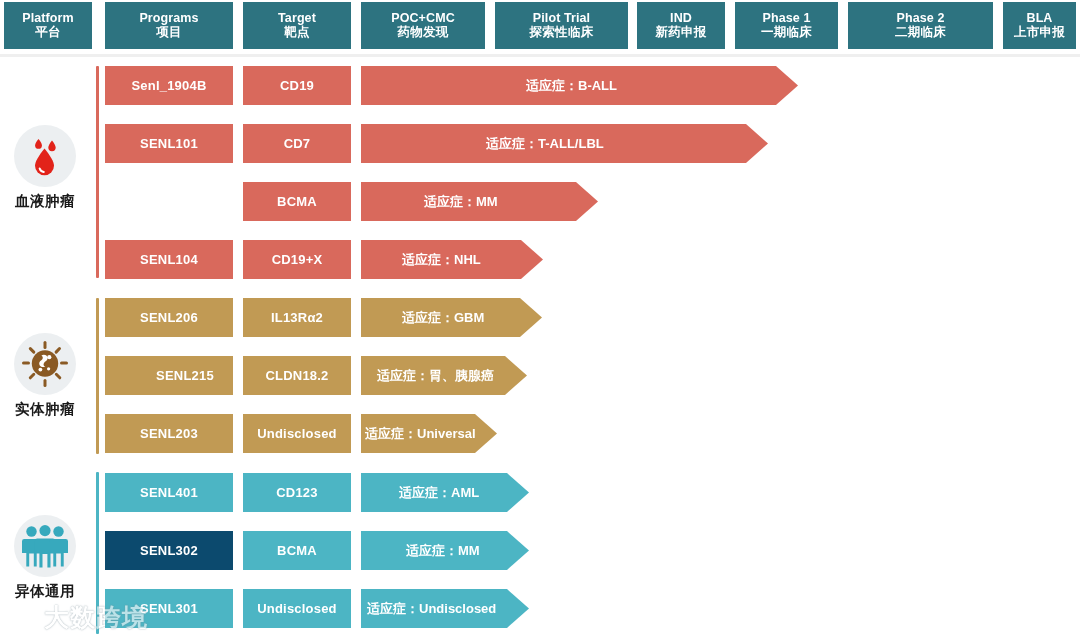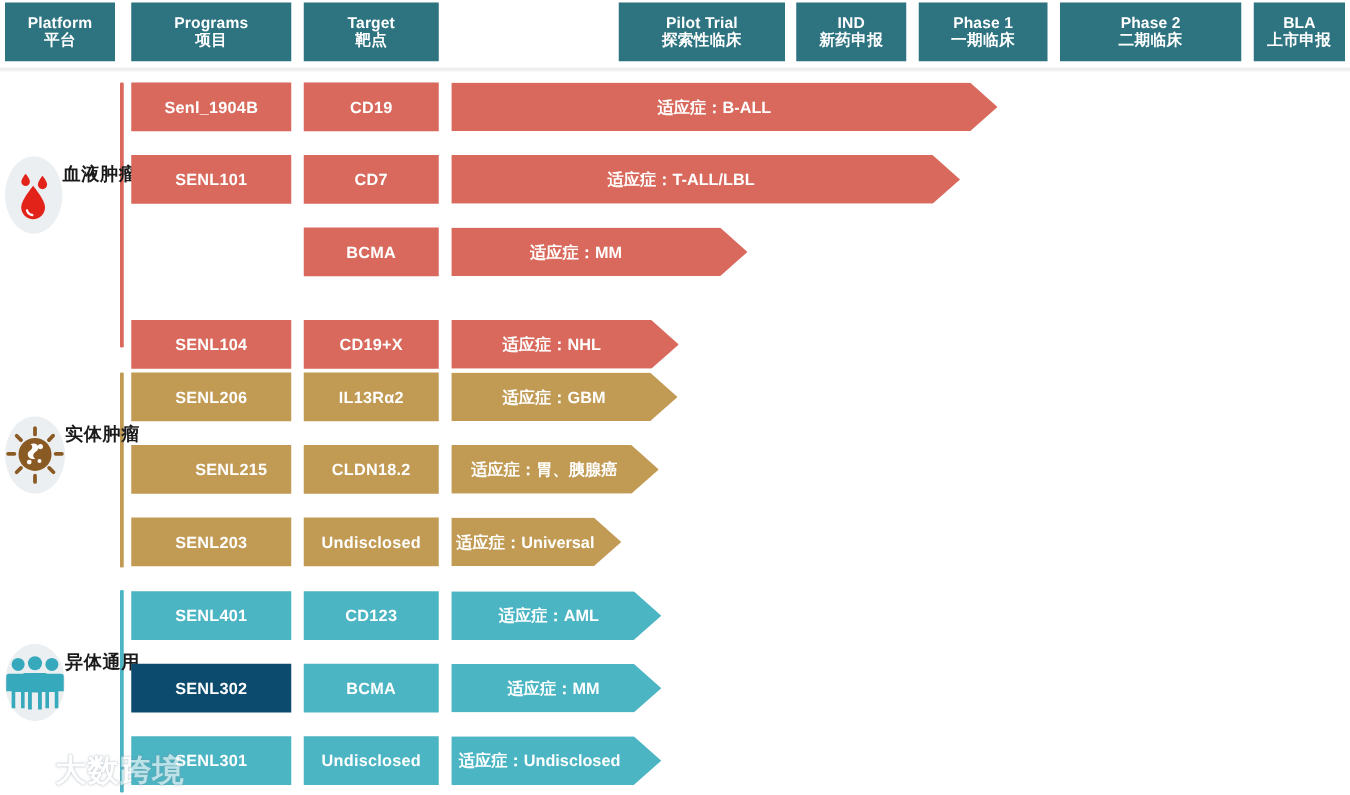--- a/index.html
+++ b/index.html
@@ -26,21 +26,21 @@
   }
   .hdr-en{font-size:12.5px;font-weight:bold;letter-spacing:.1px;white-space:nowrap;}
   .hdr-cn{font-size:12.5px;font-weight:bold;letter-spacing:.3px;white-space:nowrap;margin-top:1px;}
   .hdr-rule{position:absolute;left:0;top:54px;width:1080px;height:3px;background:#efefef;}
 
   
   .section{position:absolute;left:0;width:1080px;}
   .accent{position:absolute;width:3px;border-radius:1px;}
 
   
-  .cat{position:absolute;left:4px;width:82px;display:flex;flex-direction:row;}
+  .cat{position:absolute;left:4px;width:82px;display:flex;flex-direction:column;align-items:center;}
   .cat-circle{
     width:62px;height:62px;border-radius:50%;
     background:#eceff1;
     display:flex;align-items:center;justify-content:center;
   }
   .cat-label{
     margin-top:5px;font-size:14.5px;font-weight:bold;color:#1a1a1a;
     letter-spacing:.5px;white-space:nowrap;
   }
 
@@ -85,20 +85,24 @@
         <div class="hdr-en">Platform</div>
         <div class="hdr-cn">平台</div>
       </div>
       <div class="hdr-cell" style="left: 105px; width: 128px; background: rgb(45, 115, 128);">
         <div class="hdr-en">Programs</div>
         <div class="hdr-cn">项目</div>
       </div>
       <div class="hdr-cell" style="left: 243px; width: 108px; background: rgb(45, 115, 128);">
         <div class="hdr-en">Target</div>
         <div class="hdr-cn">靶点</div>
+      </div>
+      <div class="hdr-cell" style="left: 361px; width: 124px; background: rgb(45, 115, 128);">
+        <div class="hdr-en">POC+CMC</div>
+        <div class="hdr-cn">药物发现</div>
       </div>
       <div class="hdr-cell" style="left: 637px; width: 88px; background: rgb(45, 115, 128);">
         <div class="hdr-en">IND</div>
         <div class="hdr-cn">新药申报</div>
       </div>
       <div class="hdr-cell" style="left: 495px; width: 133px; background: rgb(45, 115, 128);">
         <div class="hdr-en">Pilot Trial</div>
         <div class="hdr-cn">探索性临床</div>
       </div>
       <div class="hdr-cell" style="left: 735px; width: 103px; background: rgb(45, 115, 128);">
@@ -145,21 +149,21 @@
           <div class="arrow" style="left: 361px; width: 407px; background: rgb(217, 105, 92); clip-path: polygon(0px 0px, 385px 0px, 407px 50%, 385px 100%, 0px 100%);">
             <span class="atxt" style="left: 125px;">适应症：T-ALL/LBL</span>
           </div>
         </div>
         <div class="row" style="left: 0px; top: 182px; width: 1080px;">
           <div class="cellbox targ" style="background: rgb(217, 105, 92);">BCMA</div>
           <div class="arrow" style="left: 361px; width: 237px; background: rgb(217, 105, 92); clip-path: polygon(0px 0px, 215px 0px, 237px 50%, 215px 100%, 0px 100%);">
             <span class="atxt" style="left: 63px;">适应症：MM</span>
           </div>
         </div>
-        <div class="row" style="left: 0px; top: 256px; width: 1080px;">
+        <div class="row" style="left: 0px; top: 240px; width: 1080px;">
           <div class="cellbox prog" style="background: rgb(217, 105, 92);">SENL104</div>
           <div class="cellbox targ" style="background: rgb(217, 105, 92);">CD19+X</div>
           <div class="arrow" style="left: 361px; width: 182px; background: rgb(217, 105, 92); clip-path: polygon(0px 0px, 160px 0px, 182px 50%, 160px 100%, 0px 100%);">
             <span class="atxt" style="left: 41px;">适应症：NHL</span>
           </div>
         </div>
       </div>
       <div class="section" style="top: 0px;">
         <div class="accent" style="left: 96px; top: 298px; height: 156px; background: rgb(193, 154, 84);"></div>
         <div class="cat" style="top: 333px;">

